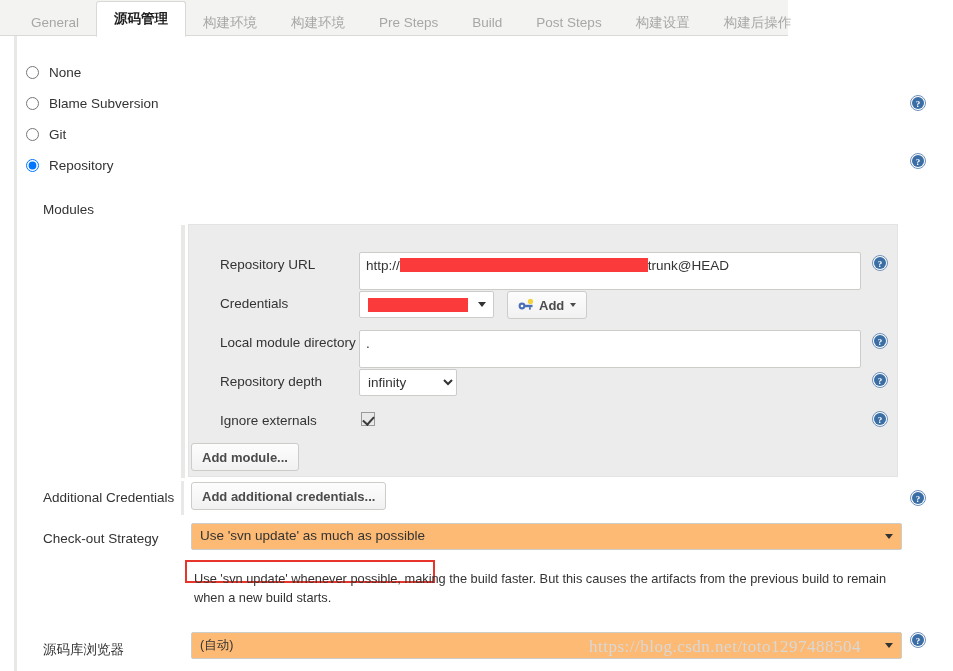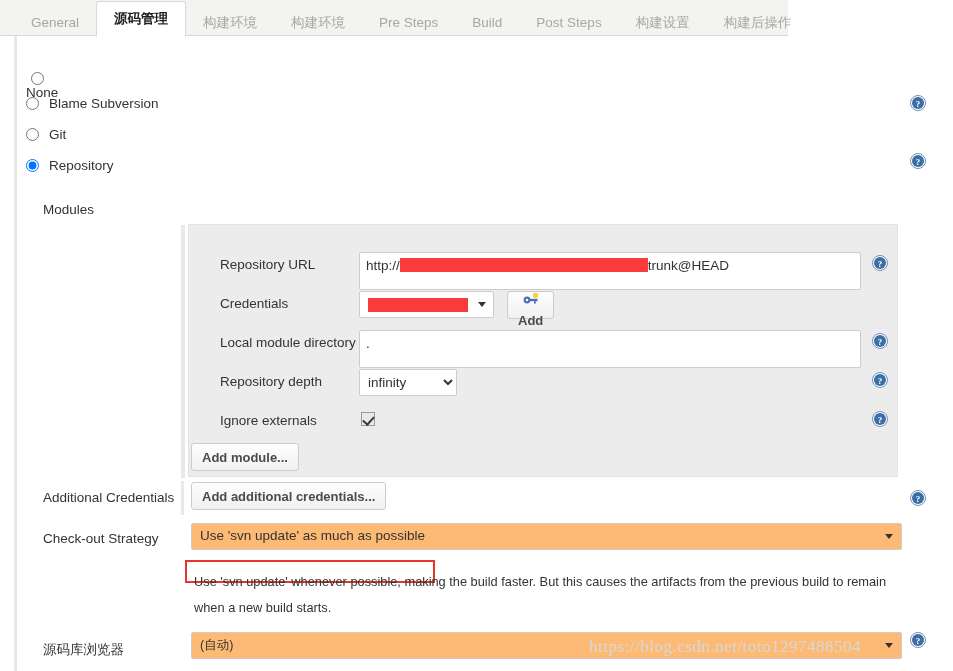--- a/index.html
+++ b/index.html
@@ -135,21 +135,20 @@
     border: 1px solid #ccccc9;
     border-radius: 3px;
     font-size: 13px;
     font-weight: bold;
     color: #4b4b4b;
     font-family: "Liberation Sans", sans-serif;
     cursor: pointer;
     white-space: nowrap;
     padding: 0 10px;
     height: 28px;
-    flex-direction: column;
   }
   .btn.addcred { display: flex; align-items: center; gap: 5px; }
 
   .keyicon { width: 16px; height: 14px; flex: 0 0 16px; }
 
   .chk {
     position: absolute;
     width: 14px; height: 14px;
     background: #e9e9e9;
     border: 1px solid #9a9a9a;
@@ -194,21 +193,21 @@
   .annot-box {
     position: absolute;
     border: 2px solid #e8352b;
     pointer-events: none;
   }
 
   .desc {
     position: absolute;
     font-size: 12.8px;
     color: #333333;
-    line-height: 26px;
+    line-height: 19px;
     width: 718px;
   }
 
   .watermark {
     position: absolute;
     font-family: "Liberation Serif", serif;
     font-size: 17px;
     color: #d8d8d8;
     white-space: nowrap;
     letter-spacing: 0.5px;
@@ -230,21 +229,21 @@
     <div class="tab"><span>Post Steps</span></div>
     <div class="tab"><span>构建设置</span></div>
     <div class="tab"><span>构建后操作</span></div>
   </div>
 </div>
 
 <div class="content">
 
   <div class="leftguide"></div>
 
-  <div class="radio-row" style="top:36px;flex-direction:column;">
+  <div class="radio-row" style="top:25px;">
     <input type="radio" name="scm" style="">
     <label>None</label>
   </div>
   <div class="radio-row" style="top:56px;">
     <input type="radio" name="scm" style="">
     <label>Blame Subversion</label>
   </div>
   <div class="radio-row" style="top:87px;">
     <input type="radio" name="scm" style="">
     <label>Git</label>

